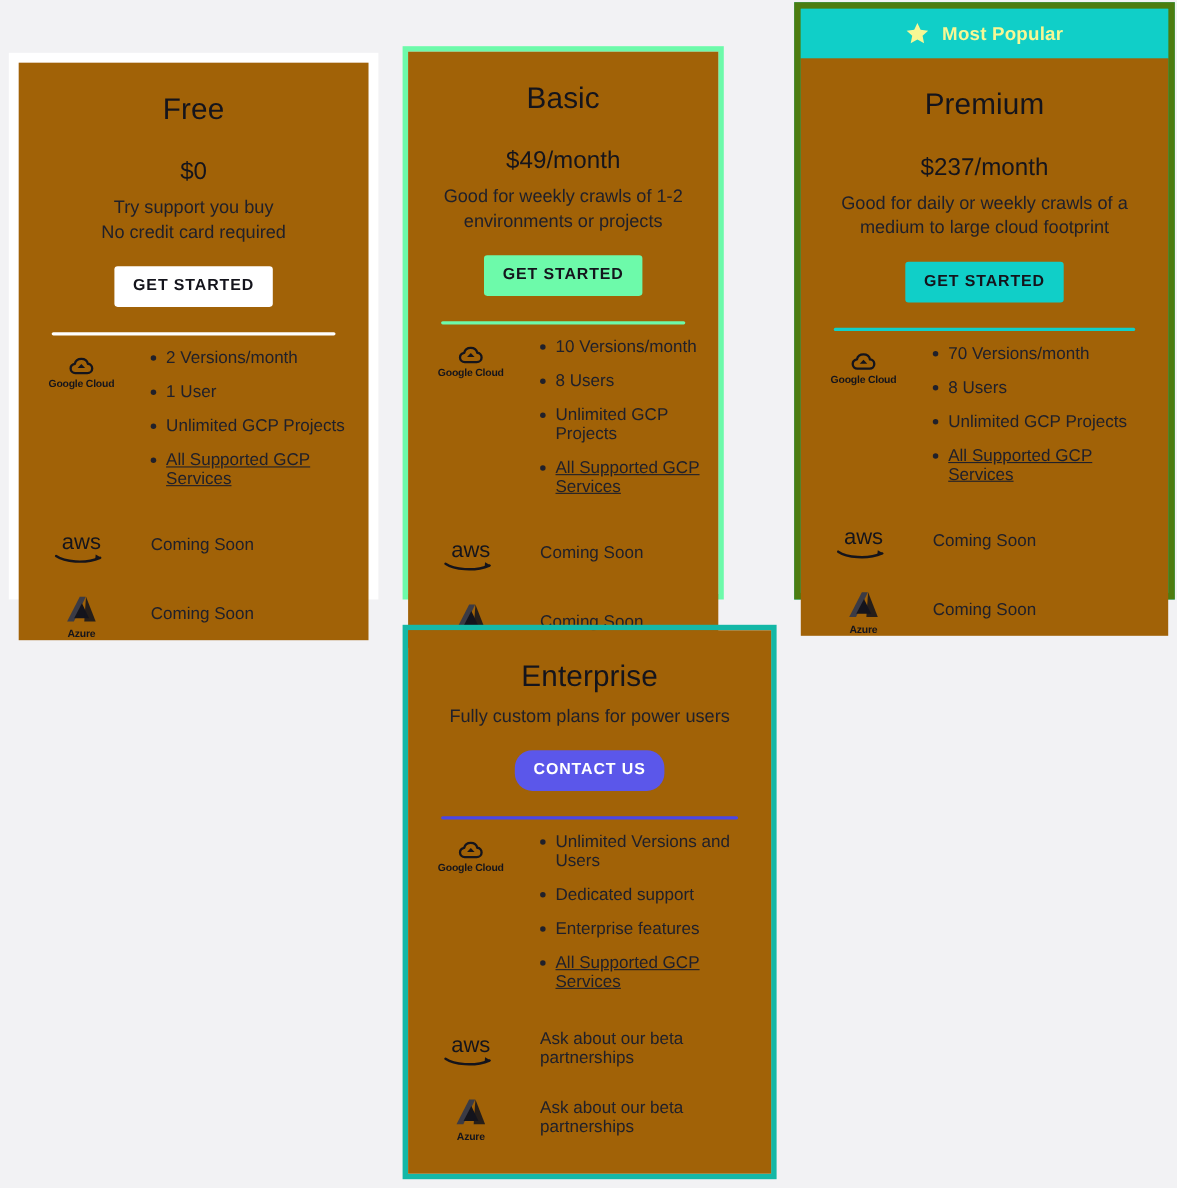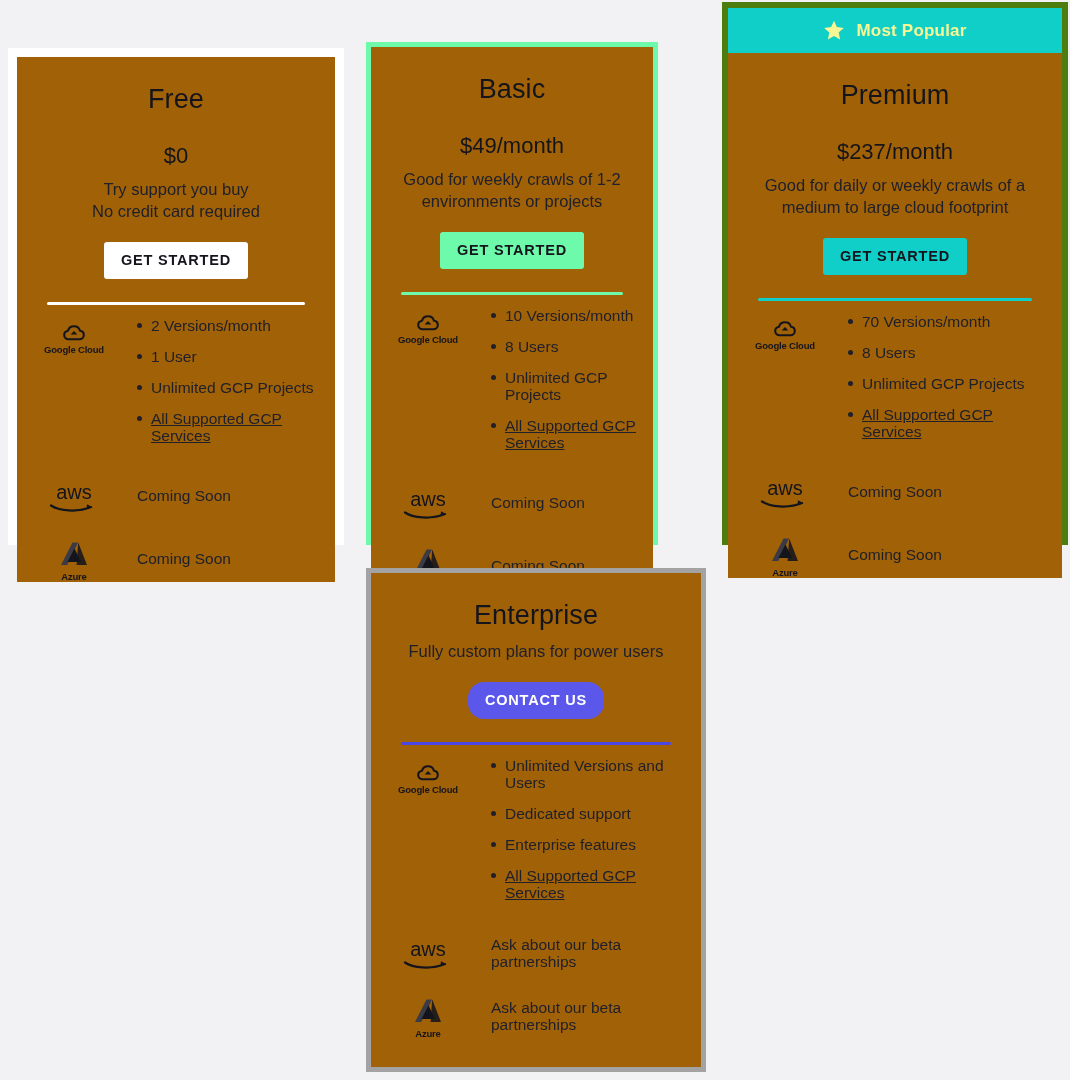--- a/index.html
+++ b/index.html
@@ -38,21 +38,21 @@
     padding: 0 14px;
   }
 
   .card-free       { left: 8px;   top: 48px;  width: 336px; height: 497px;
                      border: 9px solid #ffffff; }
   .card-basic      { left: 366px; top: 42px;  width: 292px; height: 503px;
                      border: 5px solid #6dfaaa; }
   .card-premium    { left: 722px; top: 2px;   width: 346px; height: 543px;
                      border: 6px solid #4d7c0f; background: #10cfc8; }
   .card-enterprise { left: 366px; top: 568px; width: 340px; height: 504px;
-                     border: 5px solid #a3a3a3; }
+                     border: 5px solid #14b8a6; }
 
   
   .badge-bar {
     height: 45px;
     flex: 0 0 45px;
     background: #10cfc8;
     display: flex;
     align-items: center;
     justify-content: center;
     gap: 11px;

